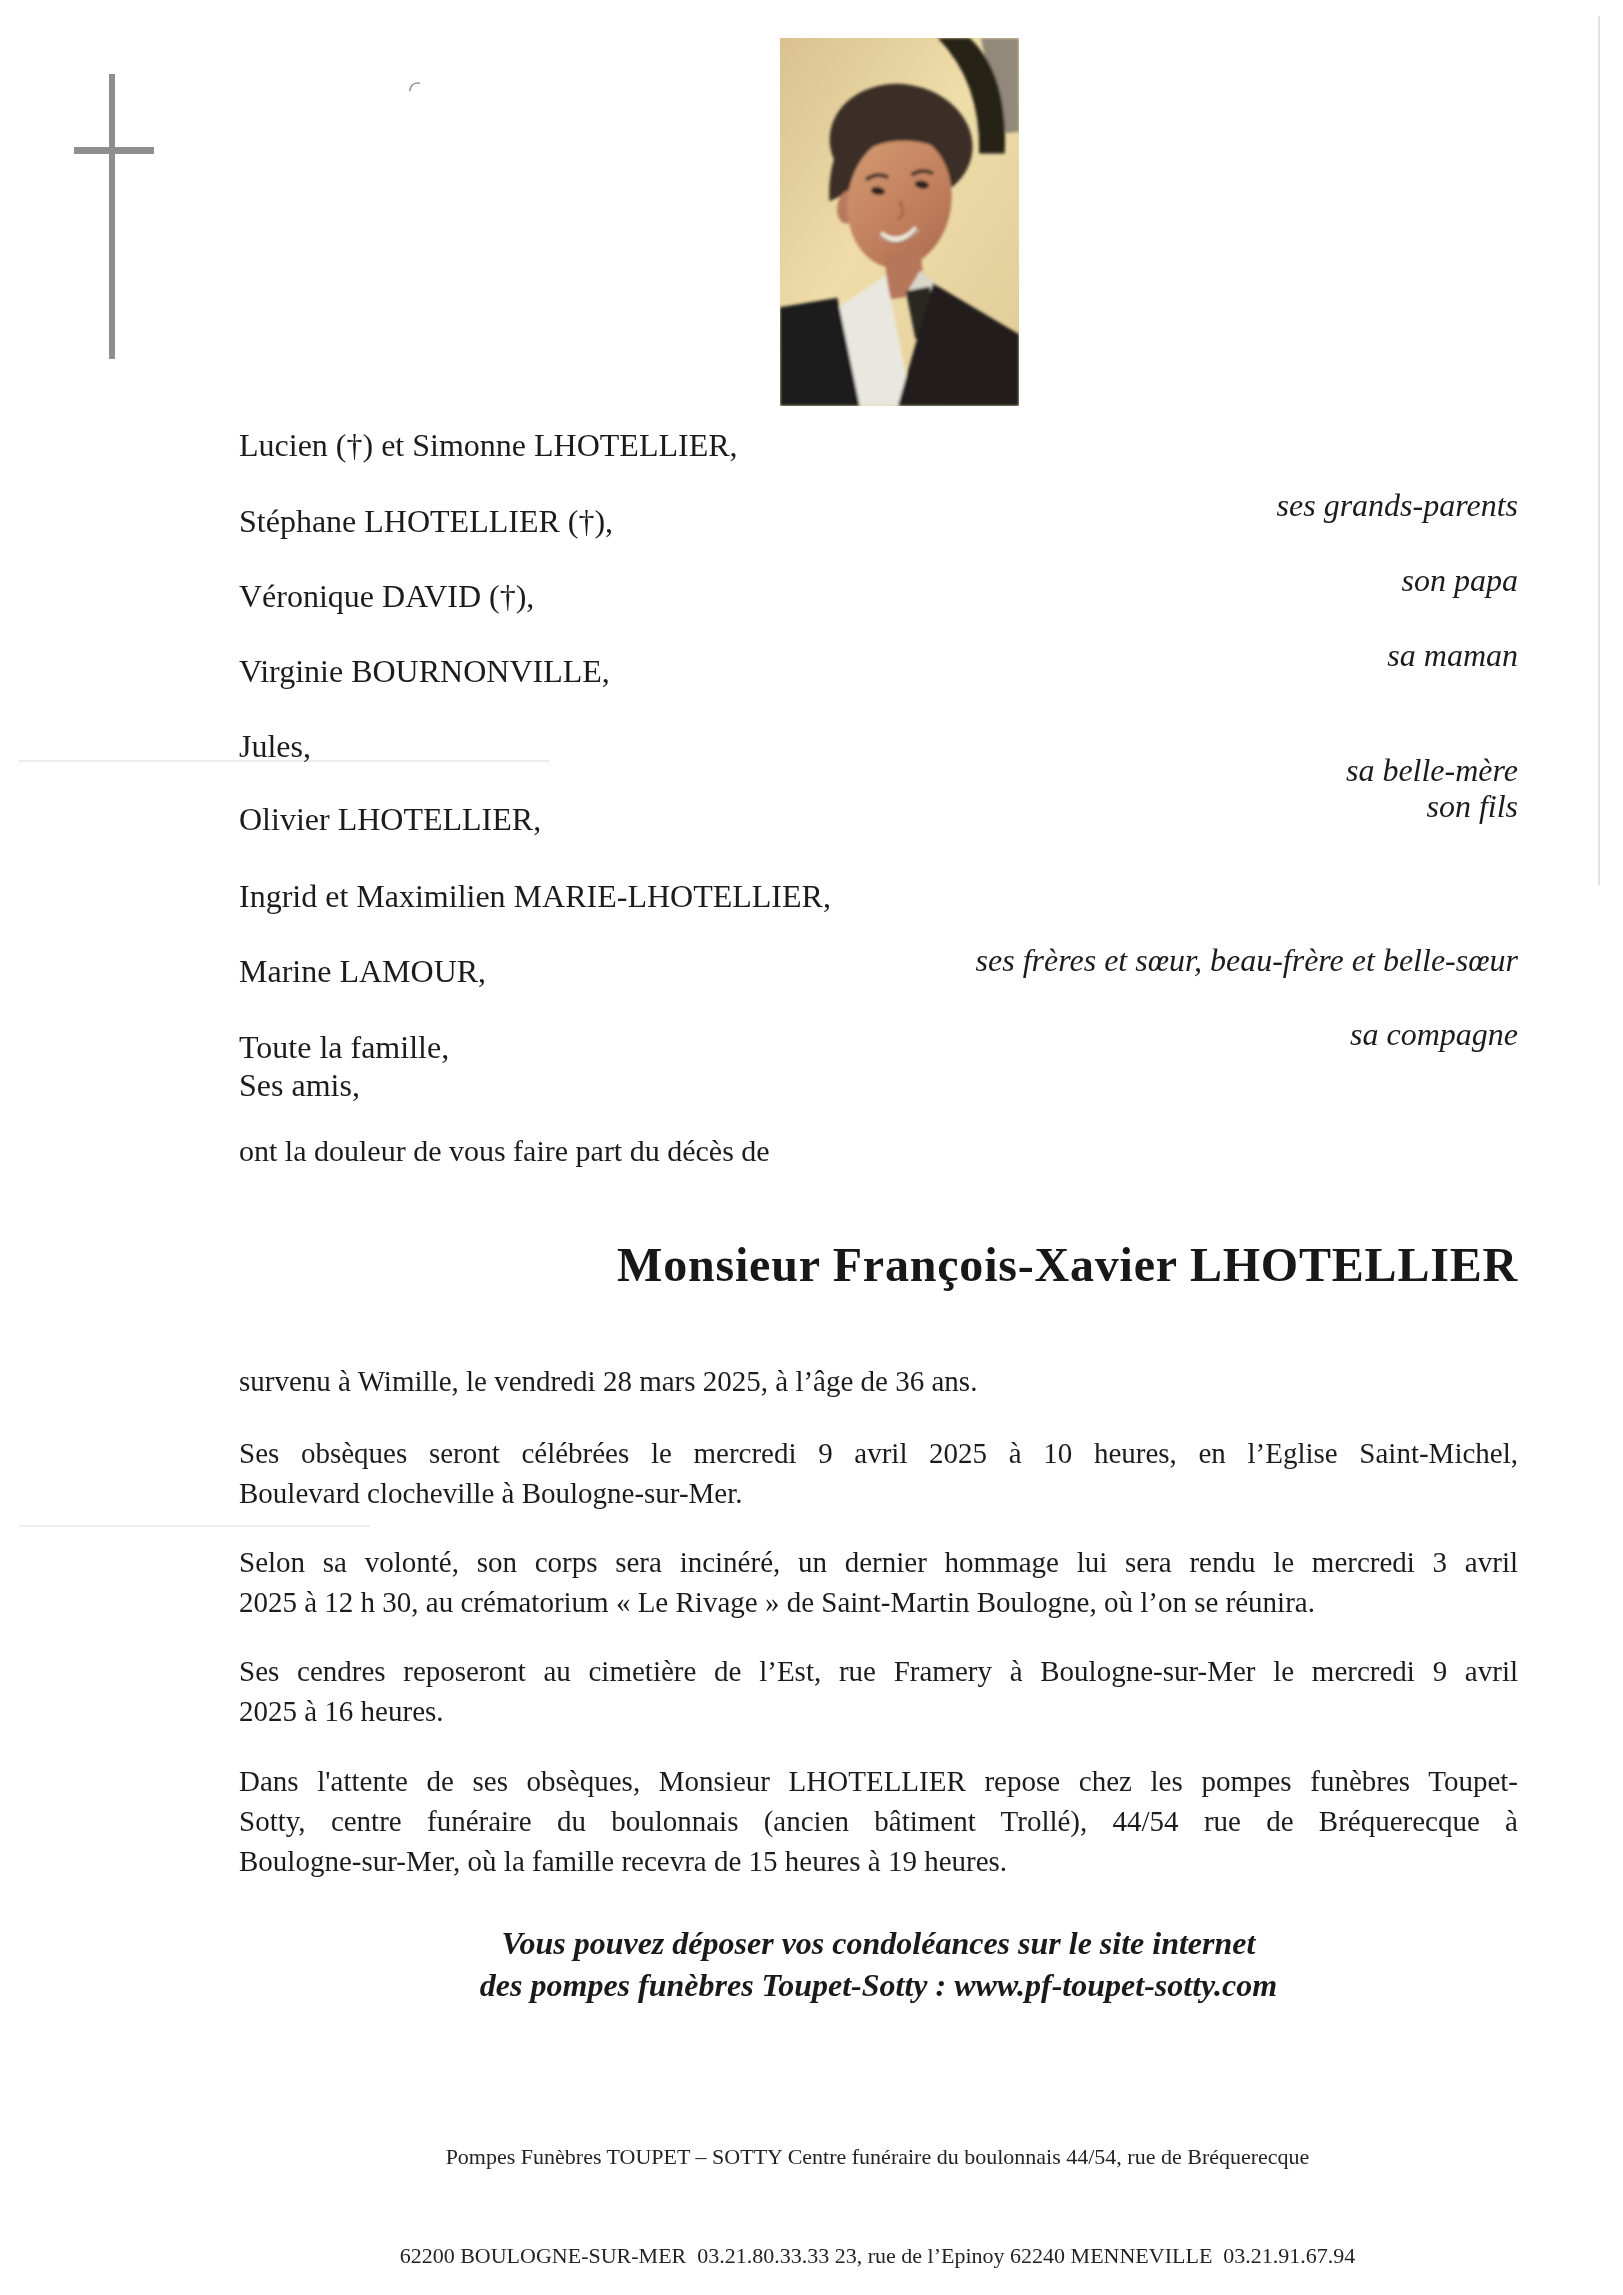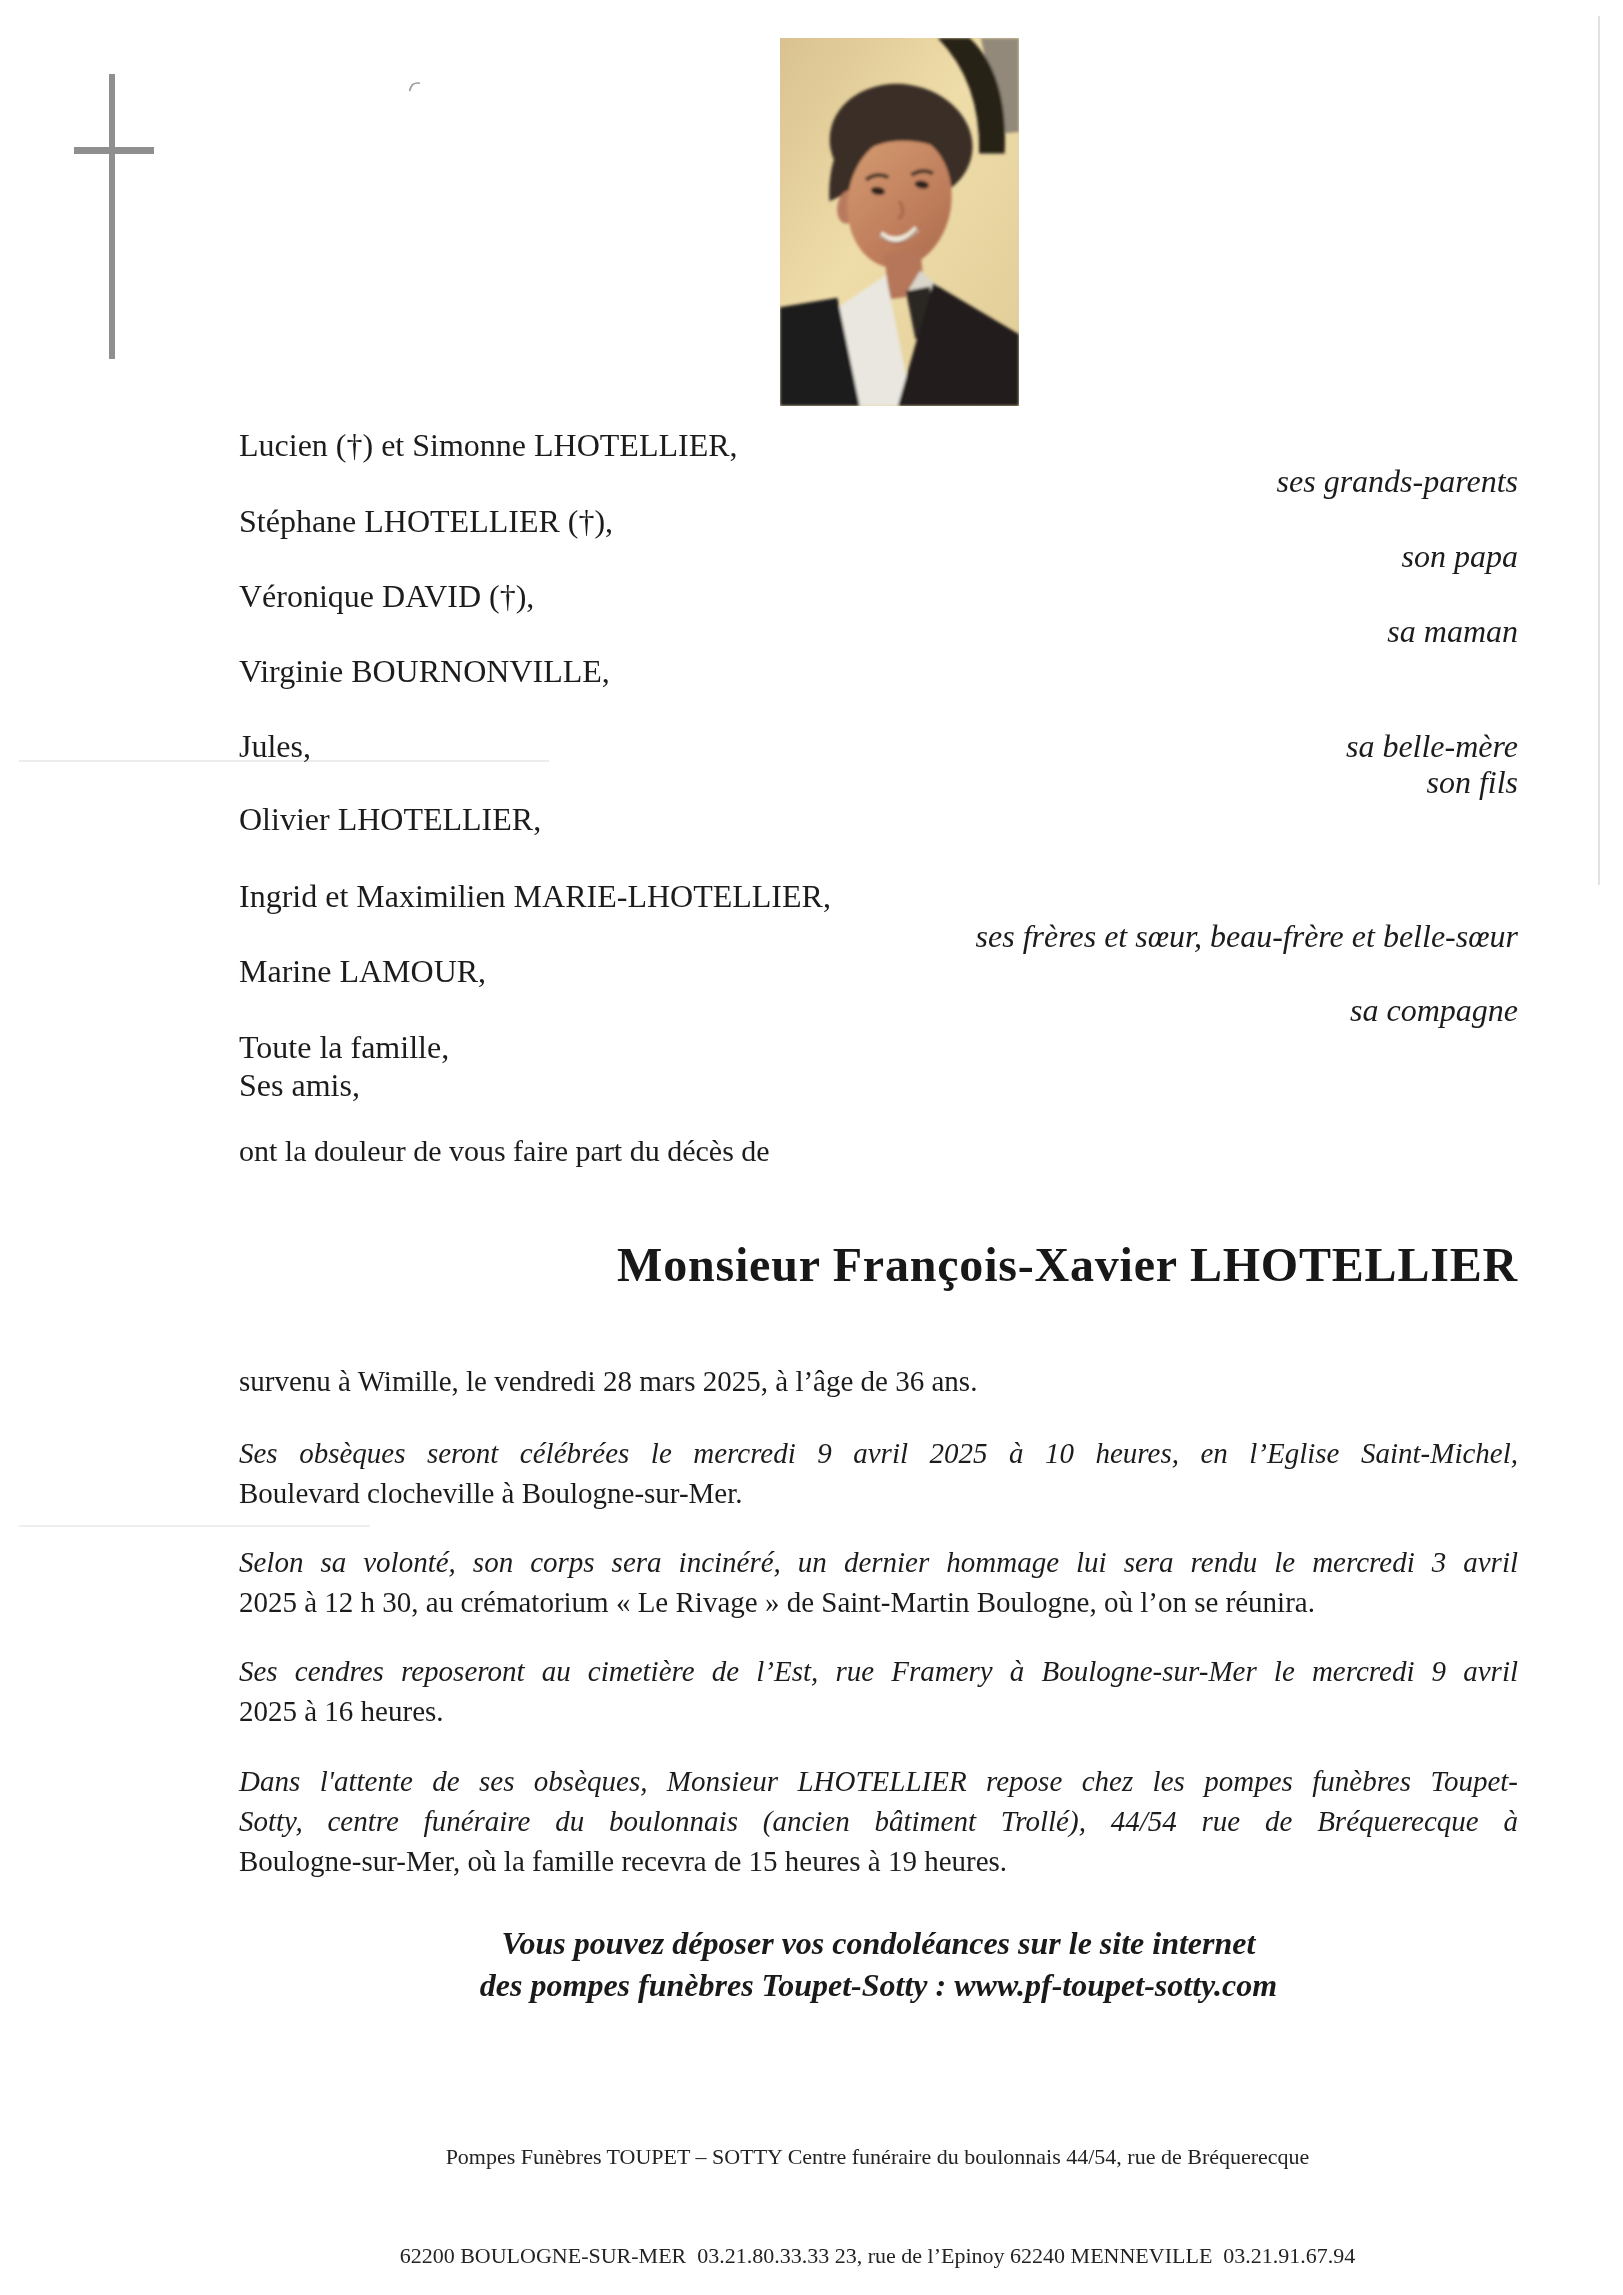--- a/index.html
+++ b/index.html
@@ -29,36 +29,36 @@
   .scan-hline-1 { position: absolute; left: 19px; top: 760px; width: 530px; height: 2.4px; background: #dcdcdc; opacity: .55; }
   .scan-hline-2 { position: absolute; left: 19px; top: 1525px; width: 351px; height: 2.4px; background: #dedede; opacity: .5; }
   .scan-vline   { position: absolute; left: 1598px; top: 16px; width: 2.4px; height: 869px; background: #d6d6d6; opacity: .7; }
   .scan-curl    { position: absolute; left: 408px; top: 80px; width: 14.3px; height: 12.8px; }
 
   
   .t { position: absolute; line-height: 38px; font-size: 32px; white-space: nowrap; text-align: right; }
   .name-line { left: 239px; }
   .relation-line {
     left: 239px; width: 1279px; 
-    font-style: italic; font-size: 32px;
+    font-style: italic; font-size: 32px; margin-top: 24px;
   }
   .intro-line { left: 239px; font-size: 30px; }
 
   .deceased-title {
     position: absolute; left: 239px; top: 1237px; width: 1279px;
     text-align: right; font-size: 48px; font-weight: bold;
     letter-spacing: 0.8px; white-space: nowrap; color: #181818;
   }
 
   .para {
     position: absolute; left: 239px; width: 1279px;
     font-size: 29px; line-height: 40px;
   }
   .para .line { display: block; }
-  .para .line.just { text-align: justify; text-align-last: justify; font-style: italic; }
+  .para .line.just { text-align: justify; text-align-last: justify; }
 
   .survenu { position: absolute; left: 239px; top: 1361px; font-size: 29px; line-height: 40px; white-space: nowrap; }
 
   .condolences {
     position: absolute; left: 239px; top: 1922px; width: 1279px;
     text-align: center; font-size: 32px; line-height: 42px;
     font-weight: bold; font-style: italic; color: #1a1a1a;
   }
 
   .footer {

